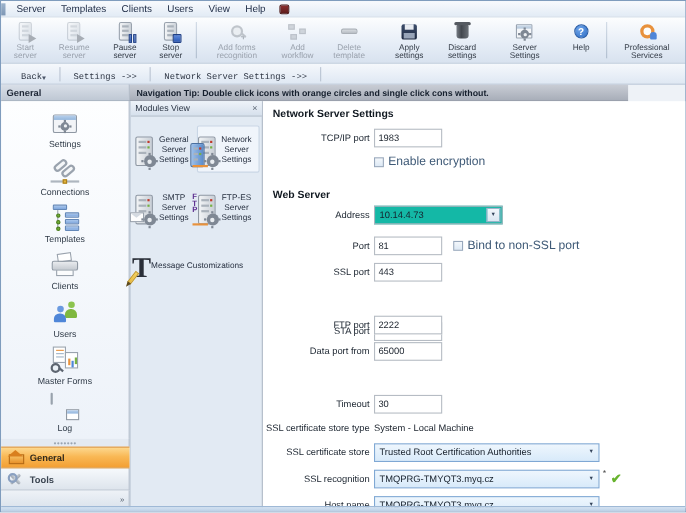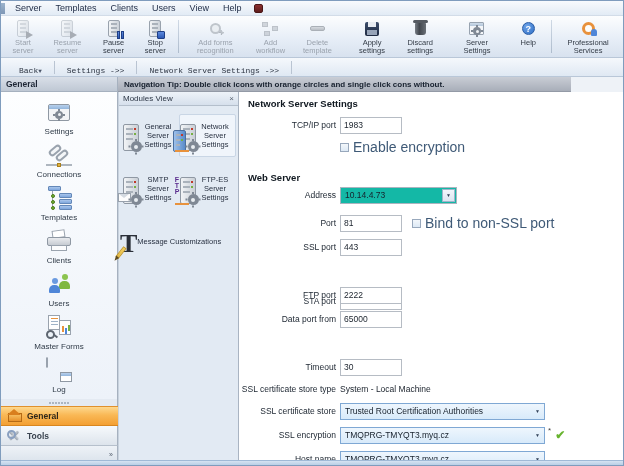--- a/index.html
+++ b/index.html
@@ -178,21 +178,21 @@
   .flabel{width:97px;text-align:right;margin-right:4px;font-size:8.5px;color:#222b36;}
   .tinput{width:62px;height:17px;border:1px solid #b6bcc4;background:#fff;font:8.5px "Liberation Sans",sans-serif;
     color:#1a222c;padding:0 3px;}
   .combo{height:17px;border:1px solid #7fa8d4;background:linear-gradient(#eef6fd,#d8eafa);
     display:flex;align-items:center;justify-content:space-between;font-size:8.5px;color:#16202c;padding-left:4px;}
   .combo .arr{width:13px;height:100%;display:flex;align-items:center;justify-content:center;
     font-size:6px;color:#33435a;border-left:1px solid #a9c6e2;}
   .combo.white{background:#14b8a6;border:1px solid #aab4bf;}
   .combo.white .arr{background:linear-gradient(#f2f6fb,#dce6f1);border:1px solid #9fb4cb;margin:1px;height:13px;}
   .cbx{width:9px;height:9px;border:1px solid #98a8bc;background:linear-gradient(#f3f7fb,#dde9f5);margin-right:4px;}
-  .cbxlbl{font-size:14px;color:#3f5a77;text-align:center;}
+  .cbxlbl{font-size:11px;color:#3f5a77;text-align:center;}
   .statictxt{font-size:8.5px;color:#1a222c;}
   .star{font-size:8px;color:#444;margin-left:3px;align-self:flex-start;}
   .vcheck{font-size:12px;color:#67b32e;margin-left:4px;font-weight:bold;}
   .bottom-frame{position:absolute;left:0;right:0;bottom:0;height:5px;background:linear-gradient(#d5e3f2,#b9cfe6);border-top:1px solid #9fb9d6;}
 </style>
 </head>
 <body>
 
 <div id="window">
 
@@ -526,21 +526,21 @@
       <span class="combo" style="width:205px;">
         <span>Trusted Root Certification Authorities</span>
         <span class="arr" style="font-size:5px;border-left:none;">▼</span>
       </span>
     </div>
     <div class="frow" style="top:288px;">
       <span class="flabel">SSL certificate store type</span>
       <span class="statictxt">System - Local Machine</span>
     </div>
     <div class="frow" style="top:334px;">
-      <span class="flabel">SSL encryption</span>
+      <span class="flabel">SSL recognition</span>
       <span class="combo" style="width:205px;">
         <span>TMQPRG-TMYQT3.myq.cz</span>
         <span class="arr" style="font-size:5px;border-left:none;">▼</span>
       </span>
       <span class="star">*</span>
       <span class="vcheck">✔</span>
     </div>
     <div class="frow" style="top:358px;">
       <span class="flabel">Host name</span>
       <span class="combo" style="width:205px;">

